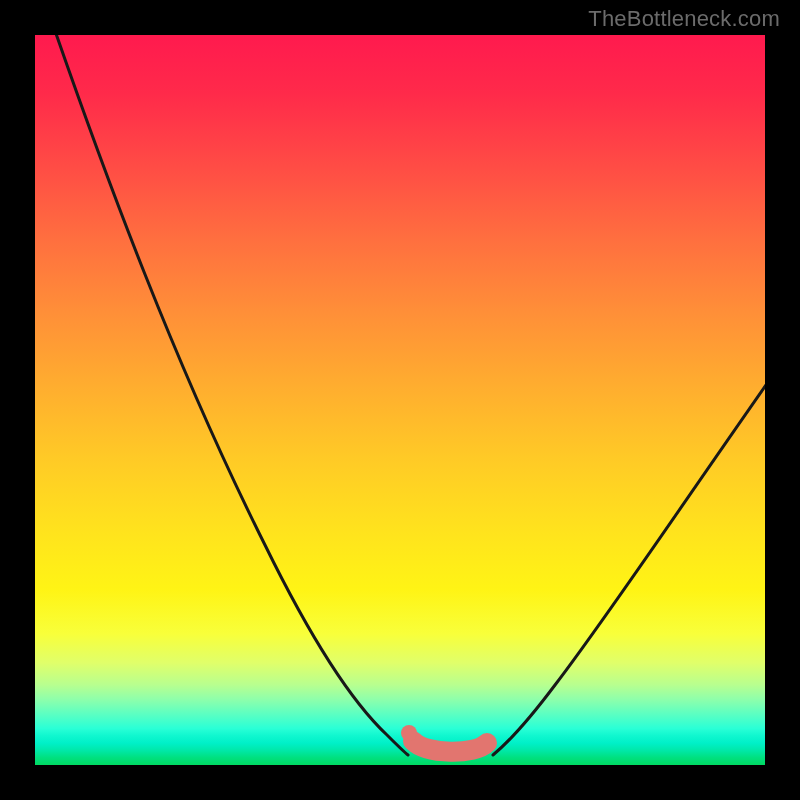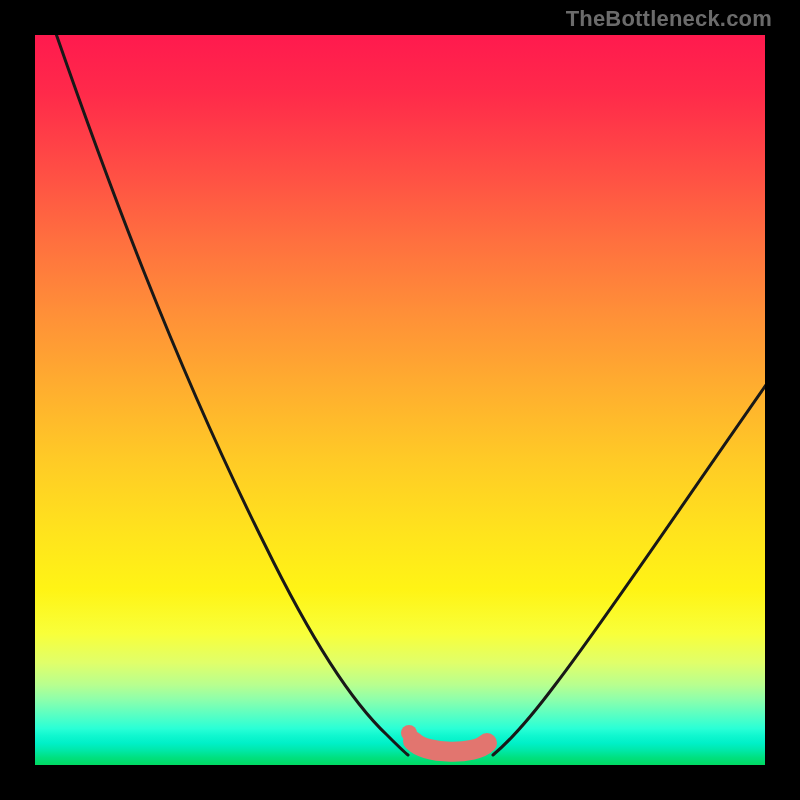--- a/index.html
+++ b/index.html
@@ -6,24 +6,24 @@
   html, body { width: 800px; height: 800px; overflow: hidden; background: #000; }
   .frame {
     position: relative;
     width: 800px;
     height: 800px;
     background: #000;
   }
   .watermark {
     position: absolute;
     top: 6px;
-    right: 28px;
+    right: 20px;
     font-family: Arial, Helvetica, sans-serif;
     font-size: 22px;
-    font-weight: 700;
+    font-weight: 400;
     color: #6b6b6b;
     letter-spacing: 0.2px;
     z-index: 5;
   }
   .plot-area {
     position: absolute;
     left: 35px;
     top: 35px;
     width: 730px;
     height: 730px;

